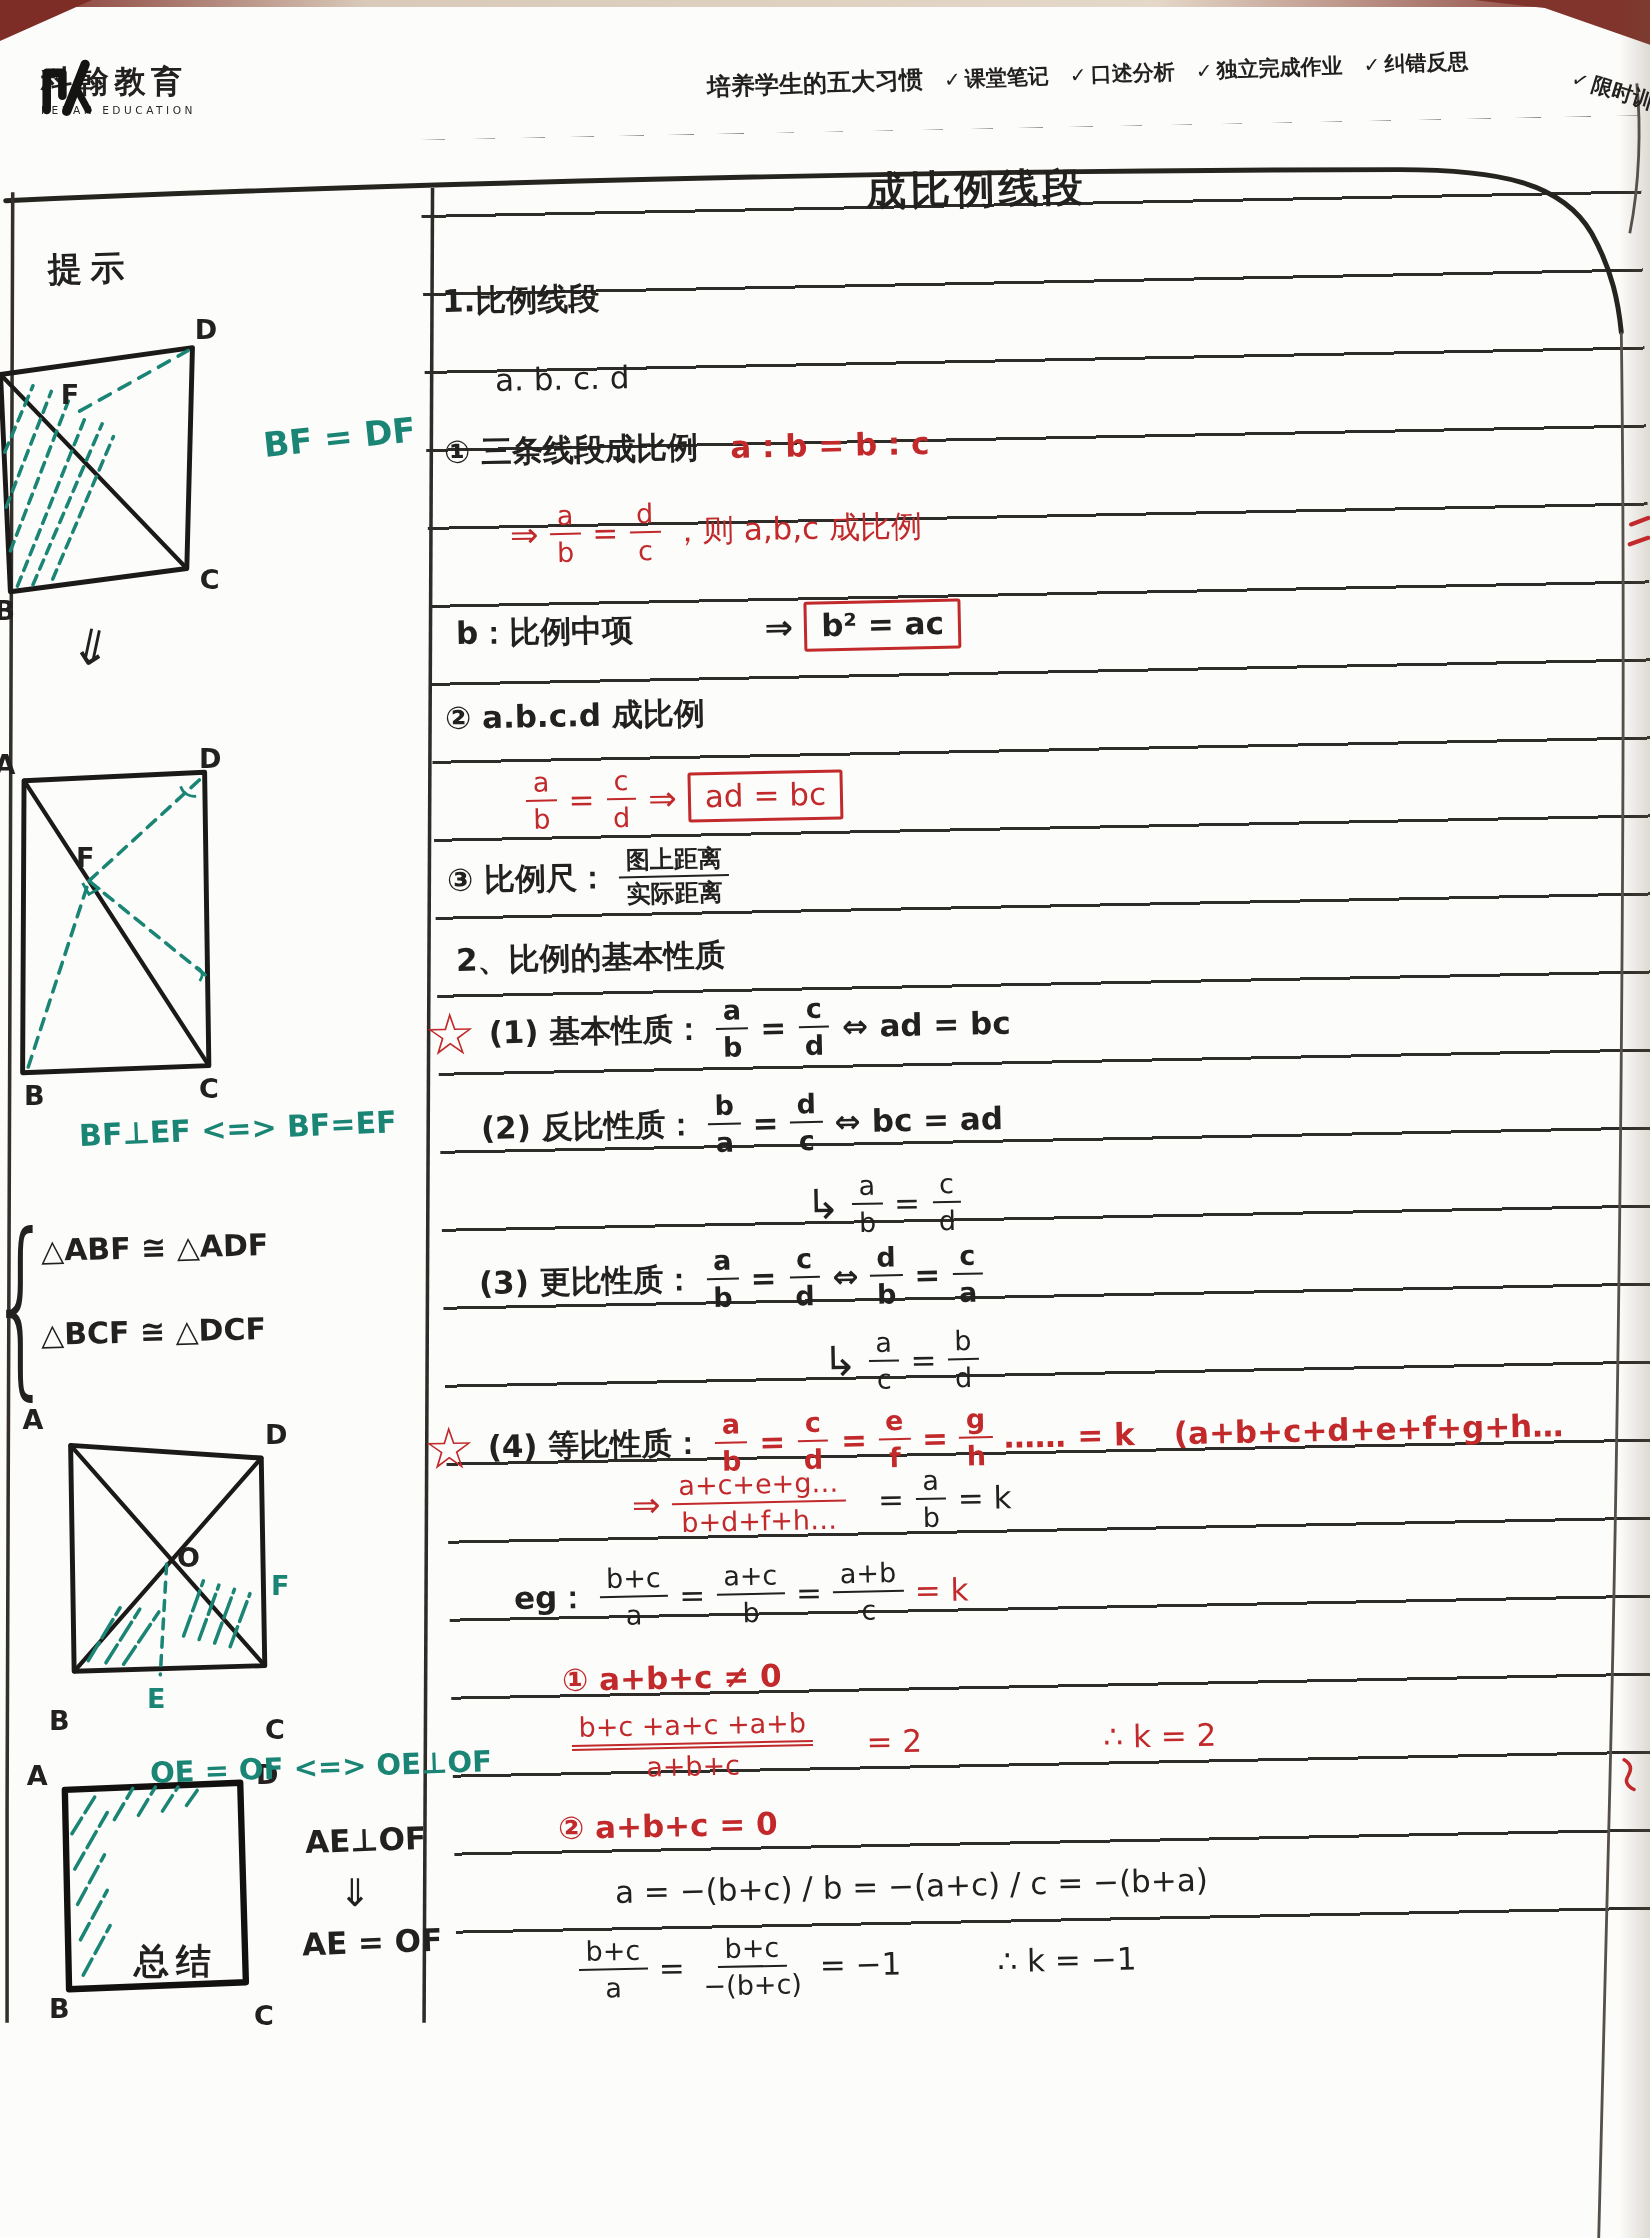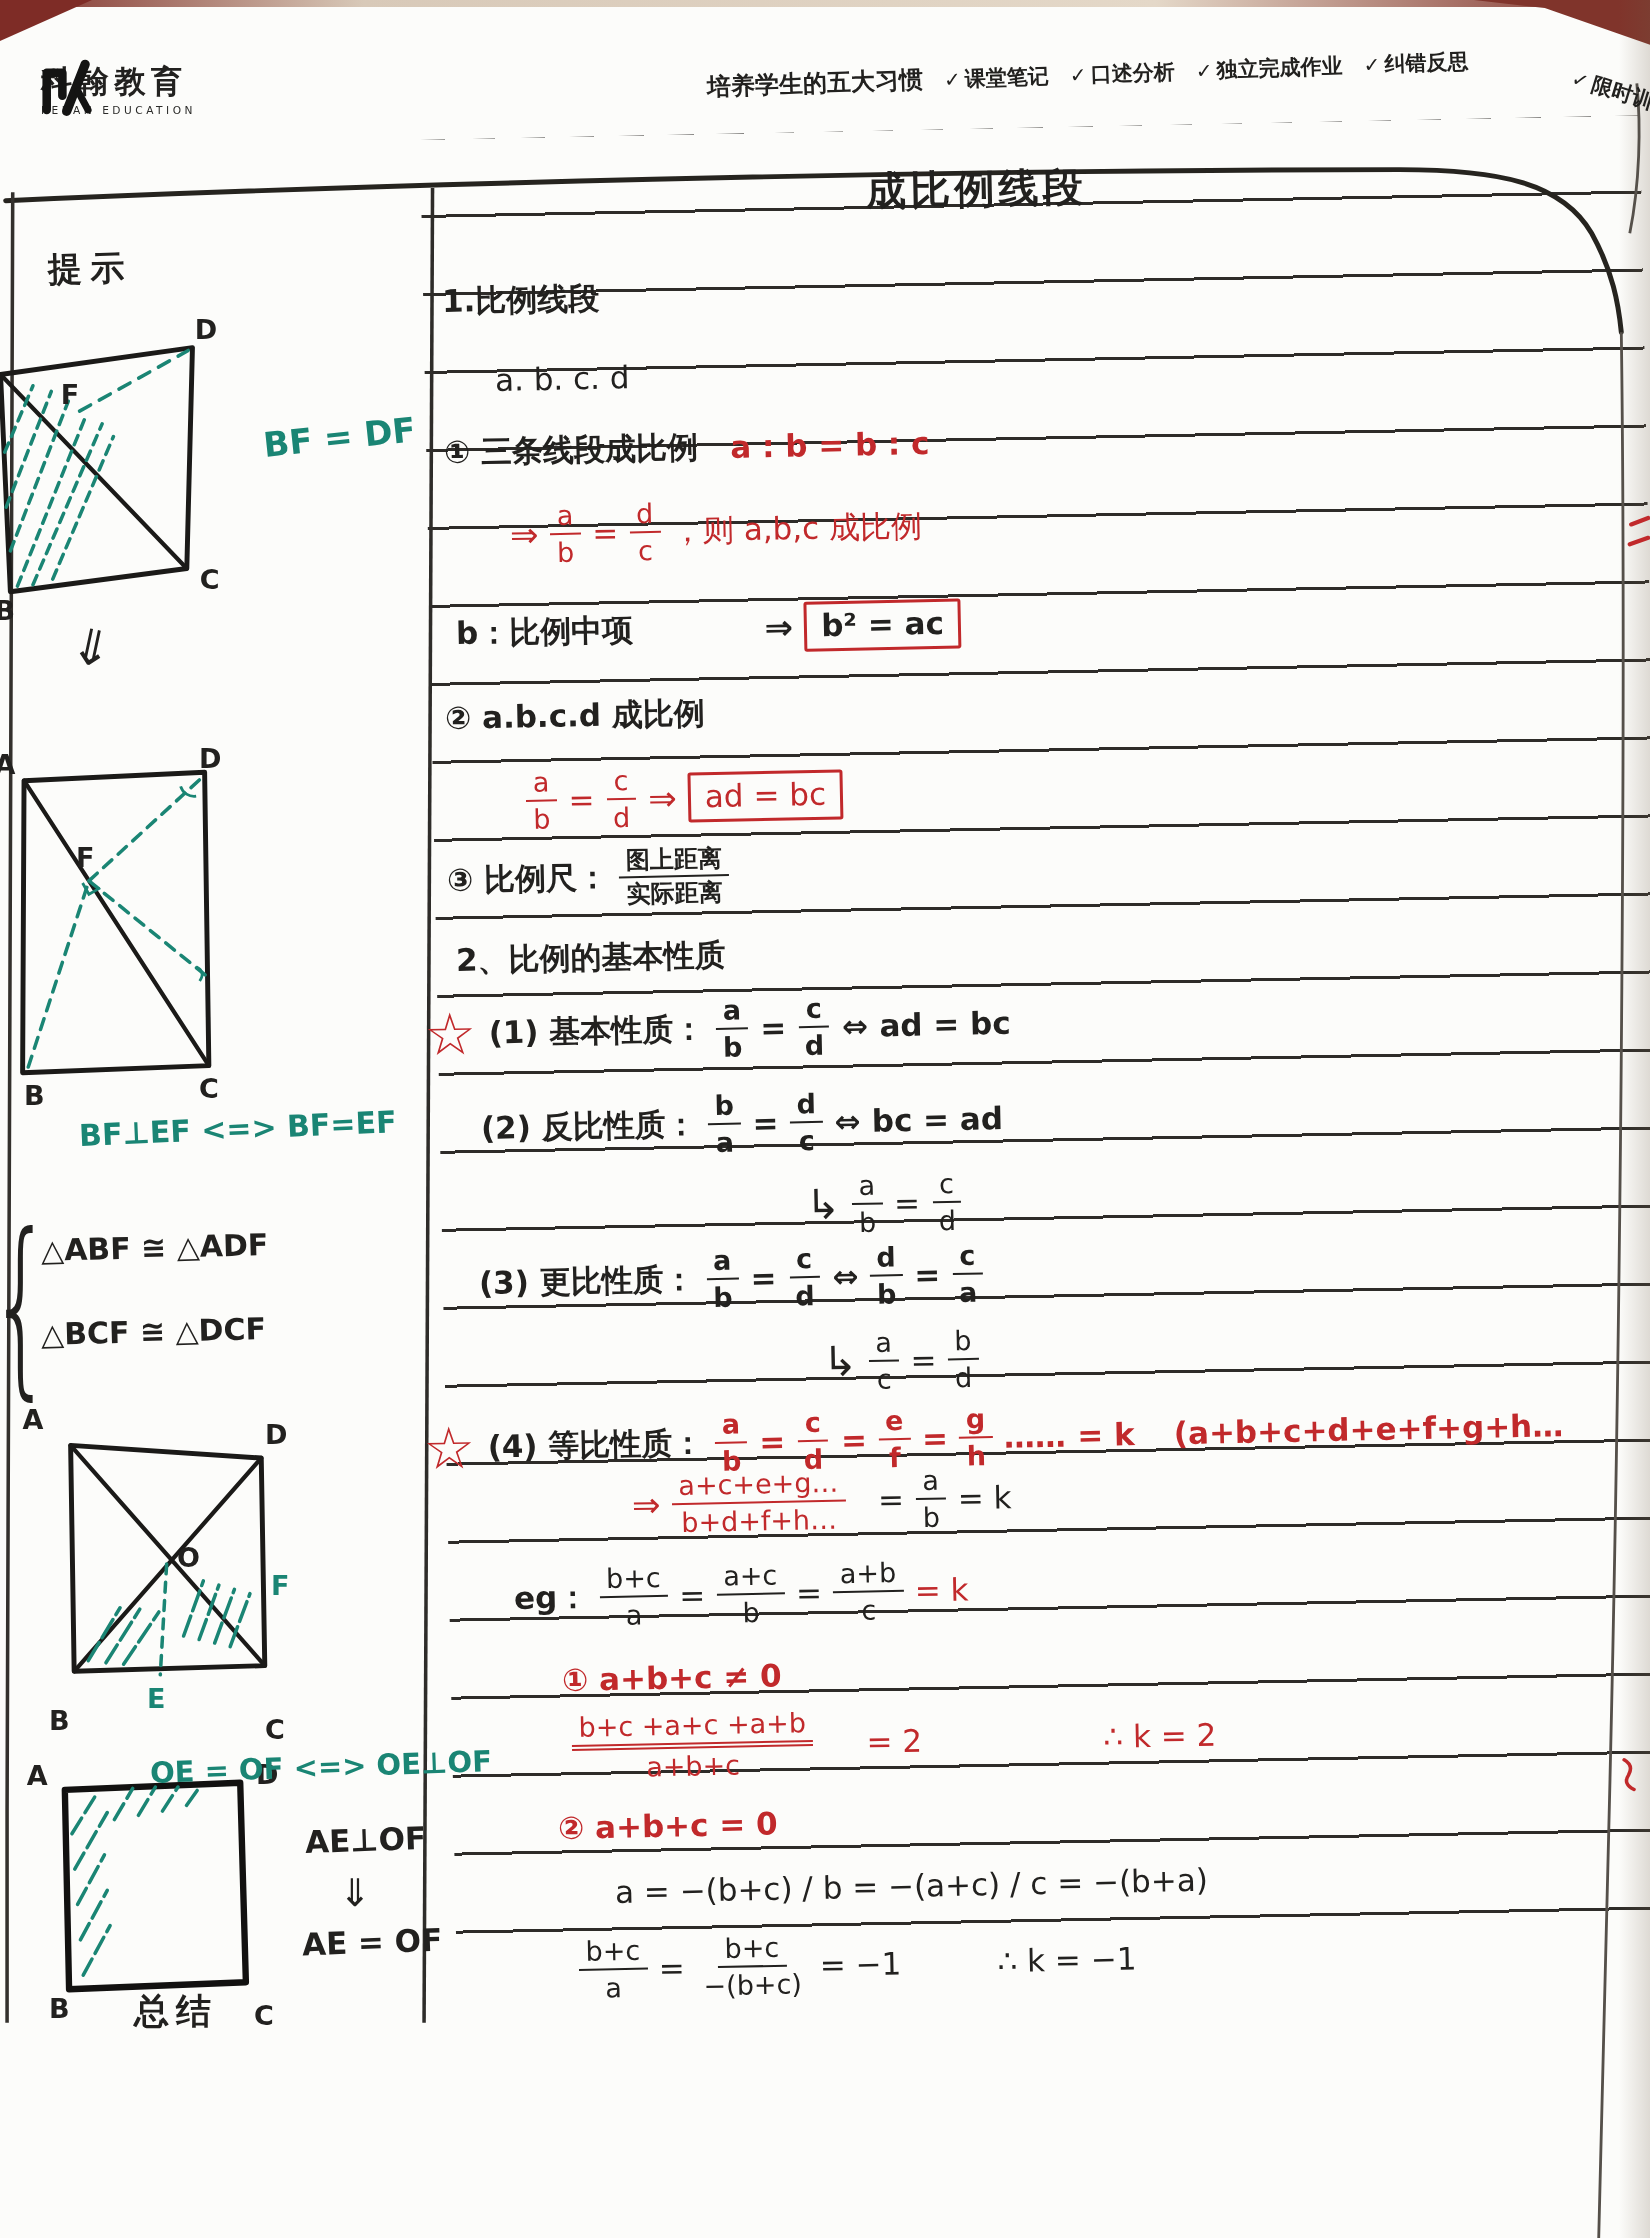--- a/index.html
+++ b/index.html
@@ -180,21 +180,21 @@
     </svg>
     <span class="vlabel" style="left:5.7px;top:-10px;">A</span>
     <span class="vlabel" style="left:235px;top:-11.3px;">D</span>
     <span class="vlabel" style="left:28px;top:223px;">B</span>
     <span class="vlabel" style="left:233px;top:230px;">C</span>
   </div>
   <div class="hint" style="left:305px;top:1822px;font-size:31px;font-weight:600;transform:rotate(-2deg);z-index:5;">AE⊥OF</div>
   <div class="hint" style="left:339px;top:1871px;font-size:38px;z-index:5;">⇓</div>
   <div class="hint" style="left:302px;top:1924px;font-size:31px;font-weight:600;transform:rotate(-2deg);z-index:5;">AE = OF</div>
 
-  <div class="hint" style="left:134px;top:1988px;font-size:35px;font-weight:bold;letter-spacing:7px;">总结</div>
+  <div class="hint" style="left:134px;top:1938px;font-size:35px;font-weight:bold;letter-spacing:7px;">总结</div>
 
   <div class="row" style="left:866px;top:164px;font-size:40px;font-weight:600;letter-spacing:4.2px;">
     <span>成比例线段</span>
   </div>
 
   <div class="row" style="left:442px;top:281px;font-weight:600;">
     <span>1.比例线段</span>
   </div>
 
   <div class="row" style="left:495px;top:362px;">

